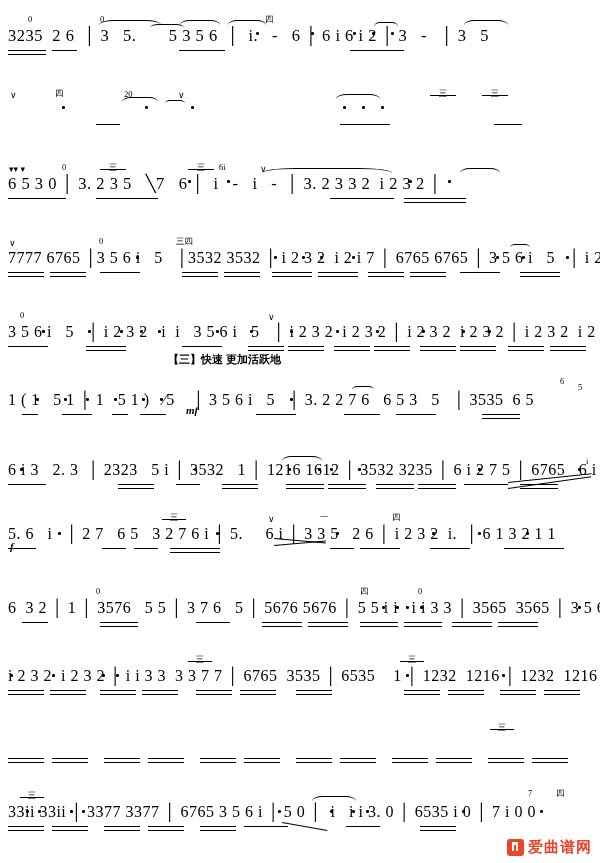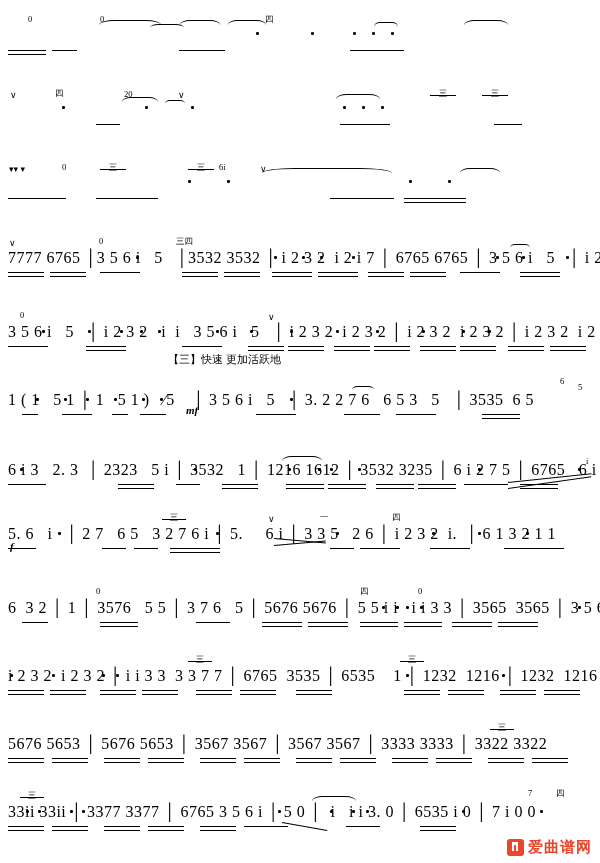--- a/index.html
+++ b/index.html
@@ -51,21 +51,21 @@
     text-align:center;
   }
   .trip:before{
     content:"";position:absolute;left:0;right:0;top:7px;height:1px;background:#000;
   }
   
   .vmark{position:absolute;font-family:"Liberation Sans",sans-serif;font-size:9px;}
   
   .section-head{
     position:absolute;font-family:"Liberation Sans", sans-serif;
-    font-size:11px;font-weight:normal;color:#000;white-space:nowrap;
+    font-size:11px;font-weight:bold;color:#000;white-space:nowrap;
   }
   .dyn{
     position:absolute;font-family:"Liberation Serif", serif;
     font-style:italic;font-weight:bold;font-size:11px;
   }
   .hairpin{position:absolute;}
   .hairpin i{position:absolute;display:block;height:1px;background:#000;transform-origin:left center;}
 
   
   .watermark{
@@ -86,20 +86,21 @@
     font-family:"Liberation Sans", sans-serif;font-size:15px;font-weight:bold;color:#e8472b;
     letter-spacing:1px;
   }
 </style>
 </head>
 <body>
 
 <div class="sheet">
 
   <div class="row" style="top:14px">
+    <div class="notes">3235  2 6  │ 3   5.       5 3 5 6  │  i.   -   6 │ 6 i 6 i 2 │ 3   -   │ 3   5</div>
 
     <div class="ul" style="left:8px;top:36px;width:38px"></div>
     <div class="ul" style="left:8px;top:40px;width:38px"></div>
     <div class="ul" style="left:52px;top:36px;width:25px"></div>
     <div class="ul" style="left:179px;top:36px;width:46px"></div>
     <div class="ul" style="left:350px;top:36px;width:54px"></div>
 
     <div class="dot" style="left:256px;top:18px"></div>
     <div class="dot" style="left:311px;top:18px"></div>
     <div class="dot" style="left:353px;top:18px"></div>
@@ -133,20 +134,21 @@
     <span class="anno num" style="left:124px;top:1px">20</span>
     <div class="trip" style="left:430px;top:0px;width:26px">三</div>
     <div class="trip" style="left:482px;top:0px;width:26px">三</div>
     <span class="vmark" style="left:178px;top:2px">∨</span>
     <div class="arc" style="left:122px;top:9px;width:36px"></div>
     <div class="arc" style="left:336px;top:6px;width:44px"></div>
     <div class="arc small" style="left:165px;top:12px;width:20px"></div>
   </div>
 
   <div class="row" style="top:162px">
+    <div class="notes">6 5 3 0 │ 3. 2 3 5   ╲7   6 │  i   -   i   -  │ 3. 2 3 3 2  i 2 3 2 │</div>
     <div class="ul" style="left:8px;top:36px;width:58px"></div>
     <div class="ul" style="left:96px;top:36px;width:62px"></div>
     <div class="ul" style="left:330px;top:36px;width:64px"></div>
     <div class="ul" style="left:404px;top:36px;width:62px"></div>
     <div class="ul" style="left:404px;top:40px;width:62px"></div>
     <div class="dot" style="left:188px;top:18px"></div>
     <div class="dot" style="left:227px;top:18px"></div>
     <div class="dot" style="left:409px;top:18px"></div>
     <div class="dot" style="left:448px;top:18px"></div>
     <span class="vmark" style="left:9px;top:2px">▾▾ ▾</span>
@@ -380,21 +382,20 @@
       <div class="dot" style="left:52px;top:20px"></div>
     <div class="dot" style="left:102px;top:20px"></div>
       <div class="dot" style="left:116px;top:20px"></div>
     <div class="dot" style="left:406px;top:20px"></div>
       <div class="dot" style="left:502px;top:20px"></div>
     <div class="trip" style="left:188px;top:0px;width:24px">三</div>
     <div class="trip" style="left:400px;top:0px;width:24px">三</div>
   </div>
 
   <div class="row" style="top:722px">
-    <div class="notes small">5676 5653 │ 5676 5653 │ 3567 3567 │ 3567 3567 │ 3333 3333 │ 3322 3322</div>
     <div class="ul" style="left:8px;top:36px;width:36px"></div>
       <div class="ul" style="left:8px;top:40px;width:36px"></div>
     <div class="ul" style="left:52px;top:36px;width:36px"></div>
       <div class="ul" style="left:52px;top:40px;width:36px"></div>
     <div class="ul" style="left:104px;top:36px;width:36px"></div>
       <div class="ul" style="left:104px;top:40px;width:36px"></div>
     <div class="ul" style="left:148px;top:36px;width:36px"></div>
       <div class="ul" style="left:148px;top:40px;width:36px"></div>
     <div class="ul" style="left:200px;top:36px;width:36px"></div>
       <div class="ul" style="left:200px;top:40px;width:36px"></div>

